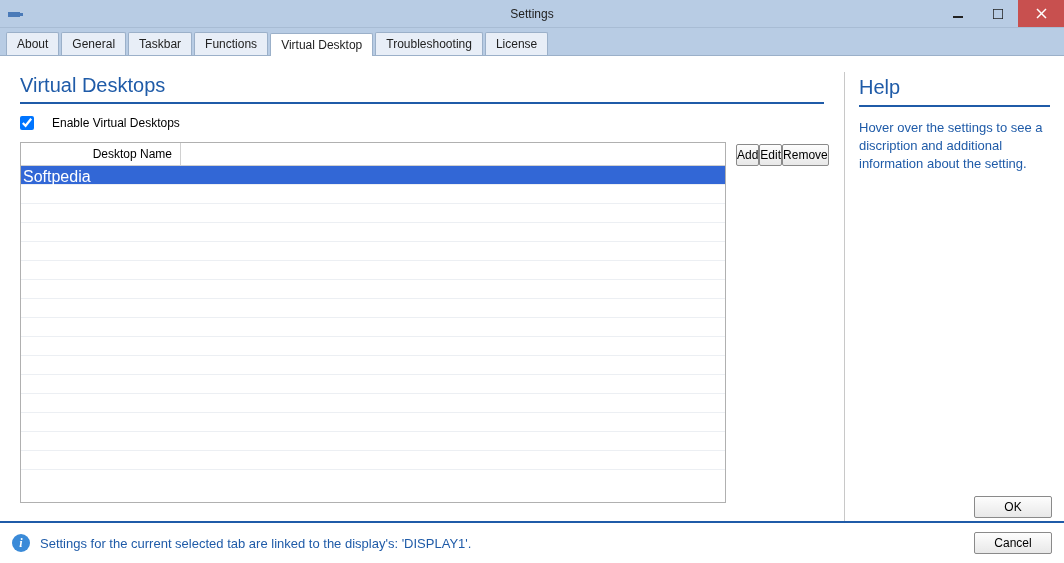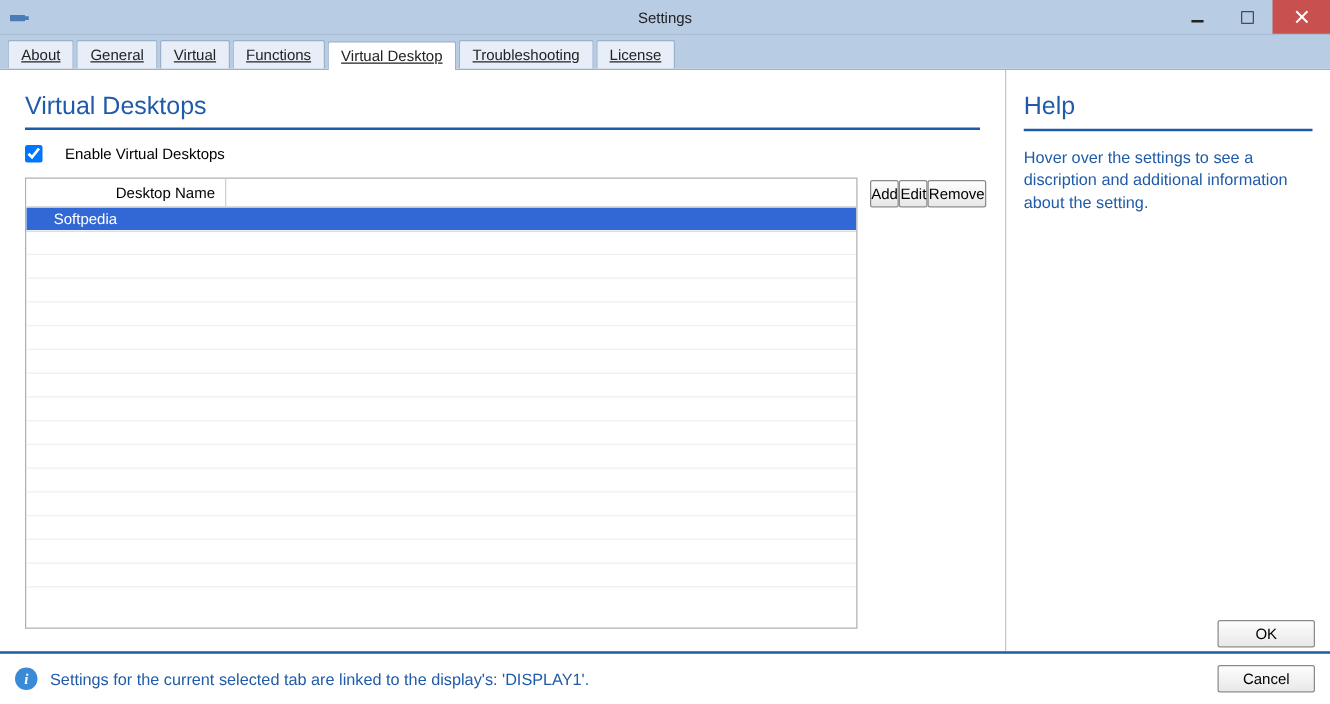--- a/index.html
+++ b/index.html
@@ -60,21 +60,20 @@
   }
   .tab {
     padding: 4px 10px;
     background: #e8eef7;
     border: 1px solid #9bb0c9;
     border-bottom: none;
     font-size: 12px;
     color: #222;
     border-radius: 2px 2px 0 0;
     cursor: pointer;
-    text-decoration: underline;
   }
   .tab.active {
     background: #fff;
     position: relative;
     top: 1px;
   }
   
   .content-wrap {
     flex: 1;
     display: flex;
@@ -136,22 +135,22 @@
   .grid-body {
     flex: 1;
     overflow-y: auto;
   }
   .grid-row {
     display: flex;
     height: 19px;
     border-bottom: 1px solid #eceff3;
   }
   .grid-row .cell {
-    padding: 2px 22px;
-    font-size: 12px;
+    padding: 2px 2px;
+    font-size: 16px;
     width: 160px;
     white-space: nowrap;
   }
   .grid-row.selected {
     background: #3267d6;
     color: #fff;
   }
   .btn-col {
     display: flex;
     gap: 0;
@@ -161,23 +160,24 @@
   .btn {
     height: 22px;
     border: 1px solid #8a8a8a;
     background: linear-gradient(#fdfdfd,#e8e8e8);
     font-size: 12px;
     cursor: pointer;
     border-radius: 2px;
   }
   
   .help {
-    width: 260px;
+    width: 220px;
     border-left: 1px solid #c8c8c8;
-    padding: 18px 14px;
+    padding: 4px 14px;
+    margin-top: 16px;
   }
   .help .section-title { margin-bottom: 6px; }
   .help-text {
     color: #1f5ba8;
     font-size: 13px;
     line-height: 1.4;
   }
   
   .footer {
     height: 42px;
@@ -240,21 +240,21 @@
           <line x1="1" y1="1" x2="10" y2="10" stroke="#fff" stroke-width="1.5"></line>
           <line x1="10" y1="1" x2="1" y2="10" stroke="#fff" stroke-width="1.5"></line>
         </svg>
     </div>
   </div>
 </div>
 
 <div class="tabs">
   <div class="tab">About</div>
   <div class="tab">General</div>
-  <div class="tab">Virtual</div>
+  <div class="tab">Taskbar</div>
   <div class="tab">Functions</div>
   <div class="tab active">Virtual Desktop</div>
   <div class="tab">Troubleshooting</div>
   <div class="tab">License</div>
 </div>
 
 <div class="content-wrap">
   <div class="main">
     <div class="section-title">Virtual Desktops</div>
     <div class="section-hr"></div>

